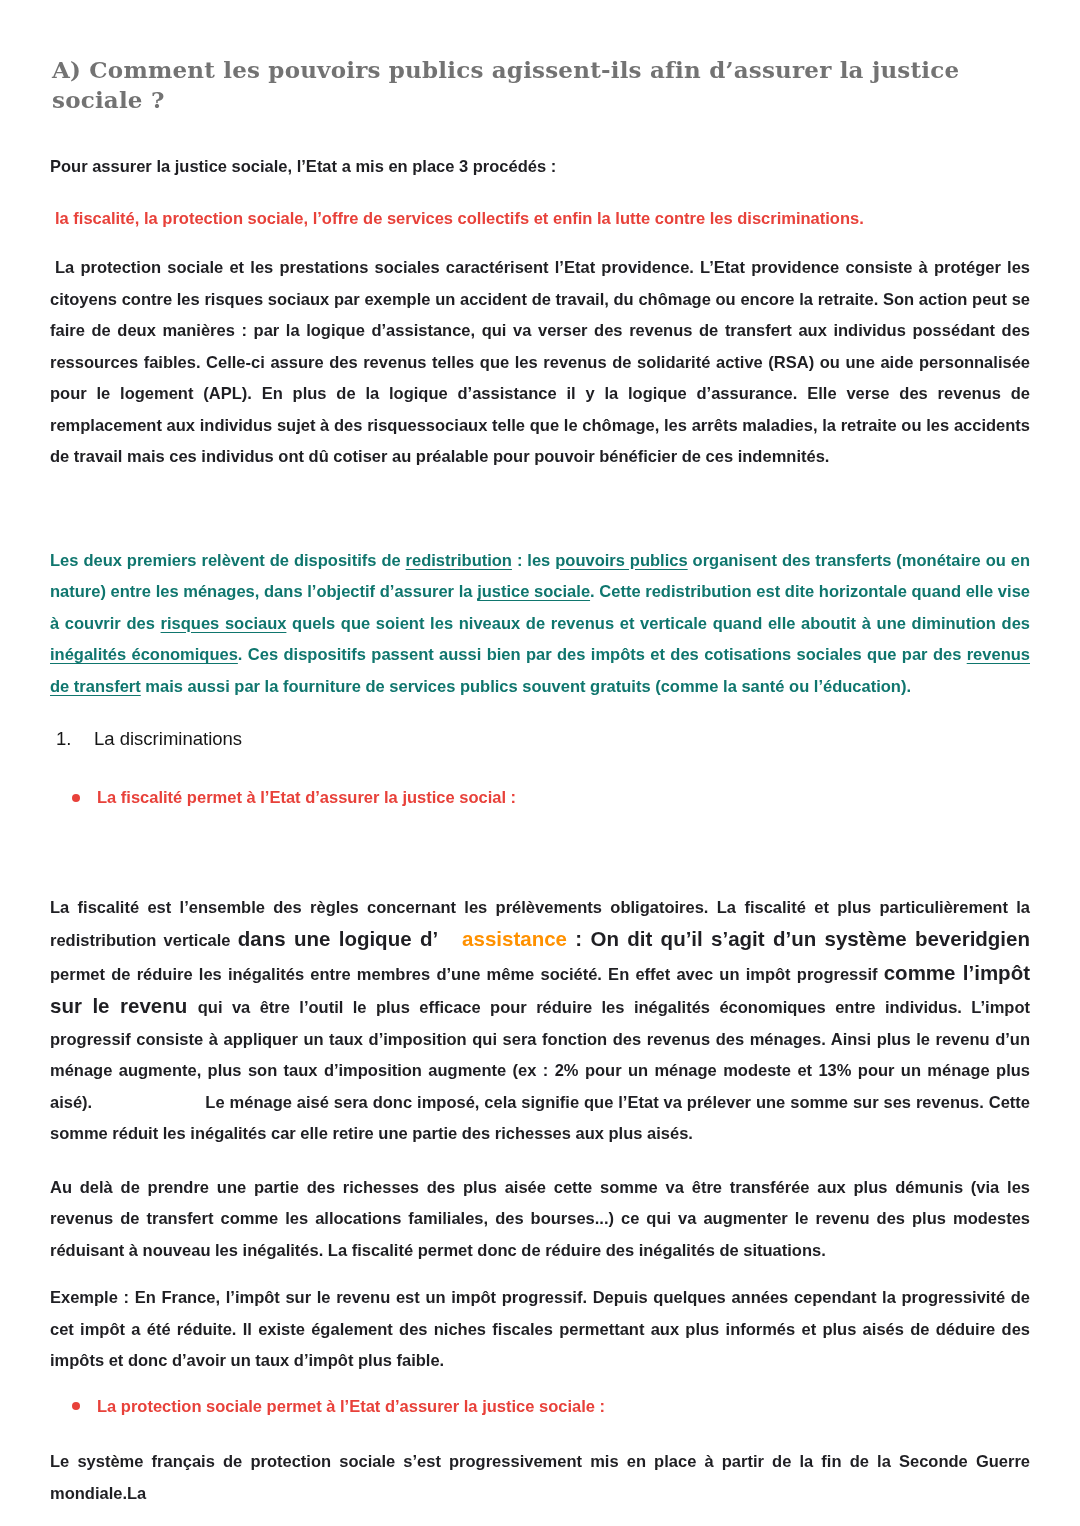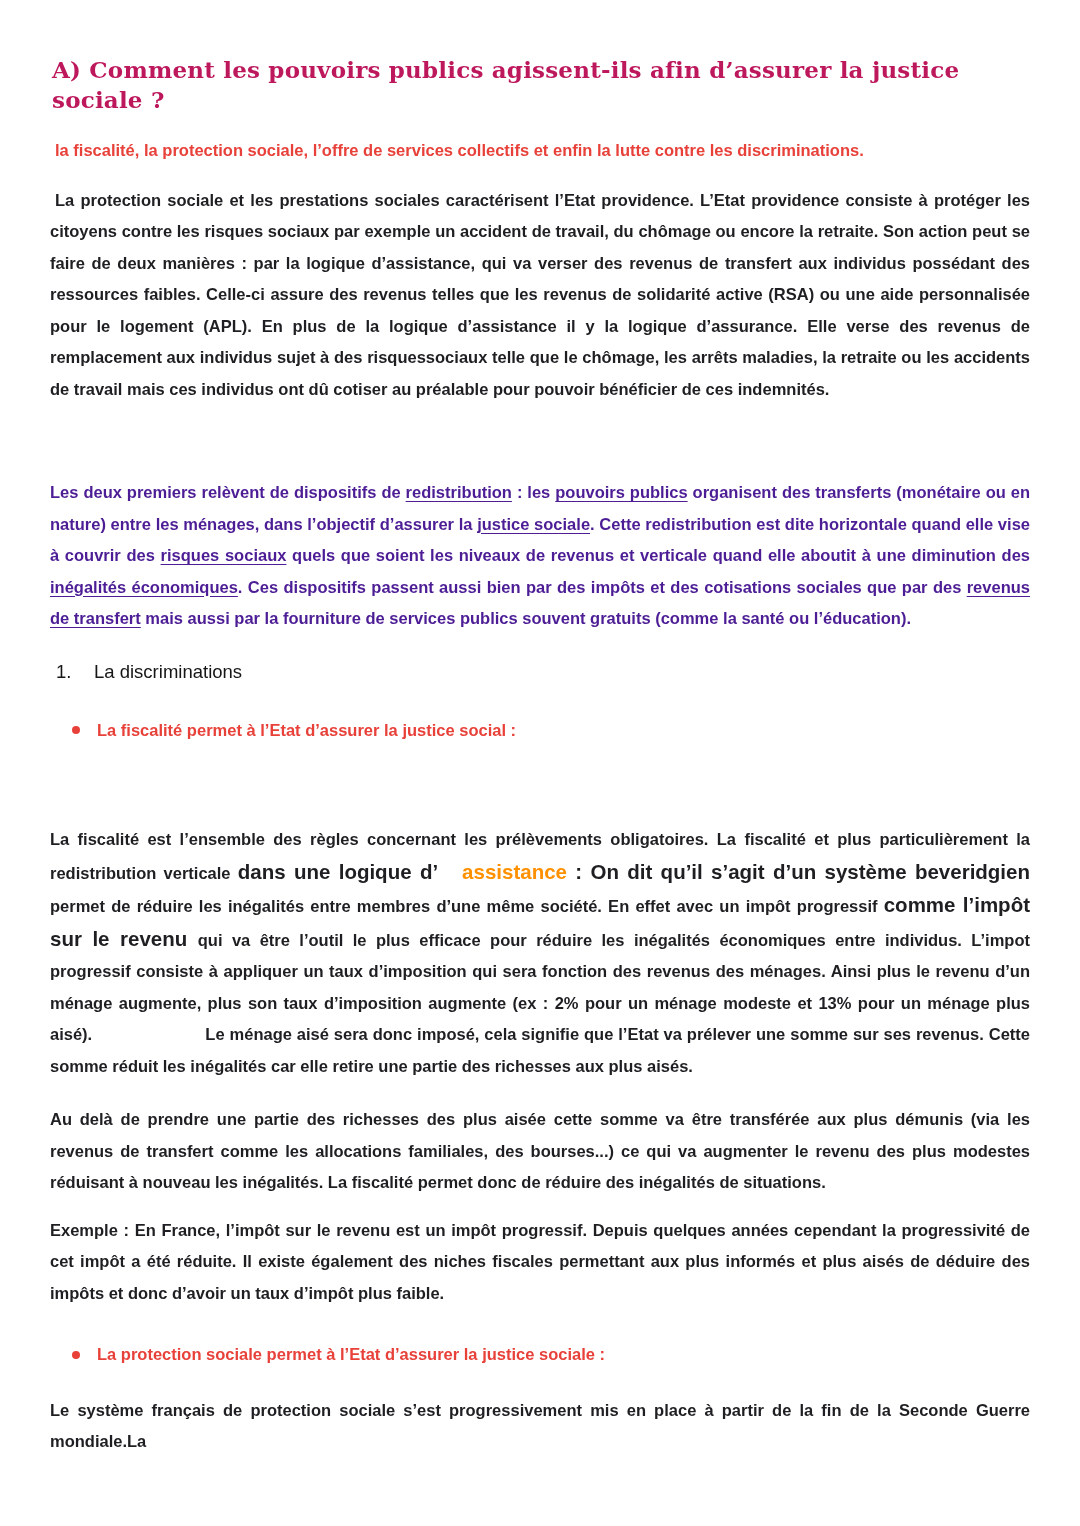--- a/index.html
+++ b/index.html
@@ -4,36 +4,36 @@
 <style>
   html,body { margin:0; padding:0; background:#ffffff; }
   body { width:1080px; min-height:1526px; font-family:"Liberation Sans", sans-serif; }
   .page { padding:55px 50px 40px 50px; box-sizing:border-box; }
 
   h1.doc-title {
     font-family:"DejaVu Serif", serif;
     font-weight:700;
     font-size:23px;
     line-height:30px;
-    color:#be185d;
+    color:#737373;
     margin:0 0 0 2px;
     letter-spacing:0.2px;
   }
 
   .hand {
     font-family:"Liberation Sans", sans-serif;
     font-weight:700;
     font-size:16.5px;
     line-height:31.5px;
     text-align:justify;
     margin:0;
     color:#1f1f23;
   }
   .red  { color:#e8413a; }
-  .gray { color:#4c1d95; }
+  .gray { color:#0f766e; }
 
   .p-intro      { margin-top:36px; }
   .p-procedes   { margin-top:20px; padding-left:5px; }
   .p-providence { margin-top:18px; text-indent:5px; }
   .p-redistrib  { margin-top:72px; }
   .p-fisc       { margin-top:78px; }
   .p-audela     { margin-top:22px; }
   .p-exemple    { margin-top:16px; }
   .p-prot       { margin-top:24px; }
 
@@ -43,40 +43,41 @@
     font-family:"Liberation Sans", sans-serif;
     font-weight:400;
     font-size:18.5px;
     color:#161616;
     display:flex;
   }
   .list-heading .num { width:38px; flex:0 0 auto; }
 
   .bullet-row { display:flex; align-items:center; }
   .b1 { margin-top:32px; }
-  .b2 { margin-top:30px; }
+  .b2 { margin-top:14px; }
   .bullet-dot {
     width:8px; height:8px; border-radius:50%;
     background:#e8413a; flex:0 0 auto;
     margin:0 17px 0 22px;
   }
   .bullet-row .hand { text-align:left; }
 
   
   .seg-u    { text-decoration:underline; text-underline-offset:3px; }
   .seg-big  { font-size:20.5px; }
   .seg-orange { color:#ff9100;margin-left:24px; }
 </style>
 </head>
 <body>
 
 <div class="page">
 
   <h1 class="doc-title">A) Comment les pouvoirs publics agissent-ils afin d’assurer la justice sociale ?</h1>
 
+  <p class="hand p-intro">Pour assurer la justice sociale, l’Etat a mis en place 3 procédés :</p>
 
   <p class="hand red p-procedes">la fiscalité, la protection sociale, l’offre de services collectifs et enfin la lutte contre les discriminations.</p>
 
   <p class="hand p-providence">La protection sociale et les prestations sociales caractérisent l’Etat providence. L’Etat providence consiste à protéger les citoyens contre les risques sociaux par exemple un accident de travail, du chômage ou encore la retraite. Son action peut se faire de deux manières : par la logique d’assistance, qui va verser des revenus de transfert aux individus possédant des ressources faibles. Celle-ci assure des revenus telles que les revenus de solidarité active (RSA) ou une aide personnalisée pour le logement (APL). En plus de la logique d’assistance il y la logique d’assurance. Elle verse des revenus de remplacement aux individus sujet à des risquessociaux telle que le chômage, les arrêts maladies, la retraite ou les accidents de travail mais ces individus ont dû cotiser au préalable pour pouvoir bénéficier de ces indemnités.</p>
 
   <p class="hand gray p-redistrib"><span>Les deux premiers relèvent de dispositifs de </span><span class="seg-u">redistribution</span><span> : les </span><span class="seg-u">pouvoirs publics</span><span> organisent des transferts (monétaire ou en nature) entre les ménages, dans l’objectif d’assurer la </span><span class="seg-u">justice sociale</span><span>. Cette redistribution est dite horizontale quand elle vise à couvrir des </span><span class="seg-u">risques sociaux</span><span> quels que soient les niveaux de revenus et verticale quand elle aboutit à une diminution des </span><span class="seg-u">inégalités économiques</span><span>. Ces dispositifs passent aussi bien par des impôts et des cotisations sociales que par des </span><span class="seg-u">revenus de transfert</span><span> mais aussi par la fourniture de services publics souvent gratuits (comme la santé ou l’éducation).</span></p>
 
   <div class="list-heading">
     <span class="num">1.</span>
     <span>La discriminations</span>

